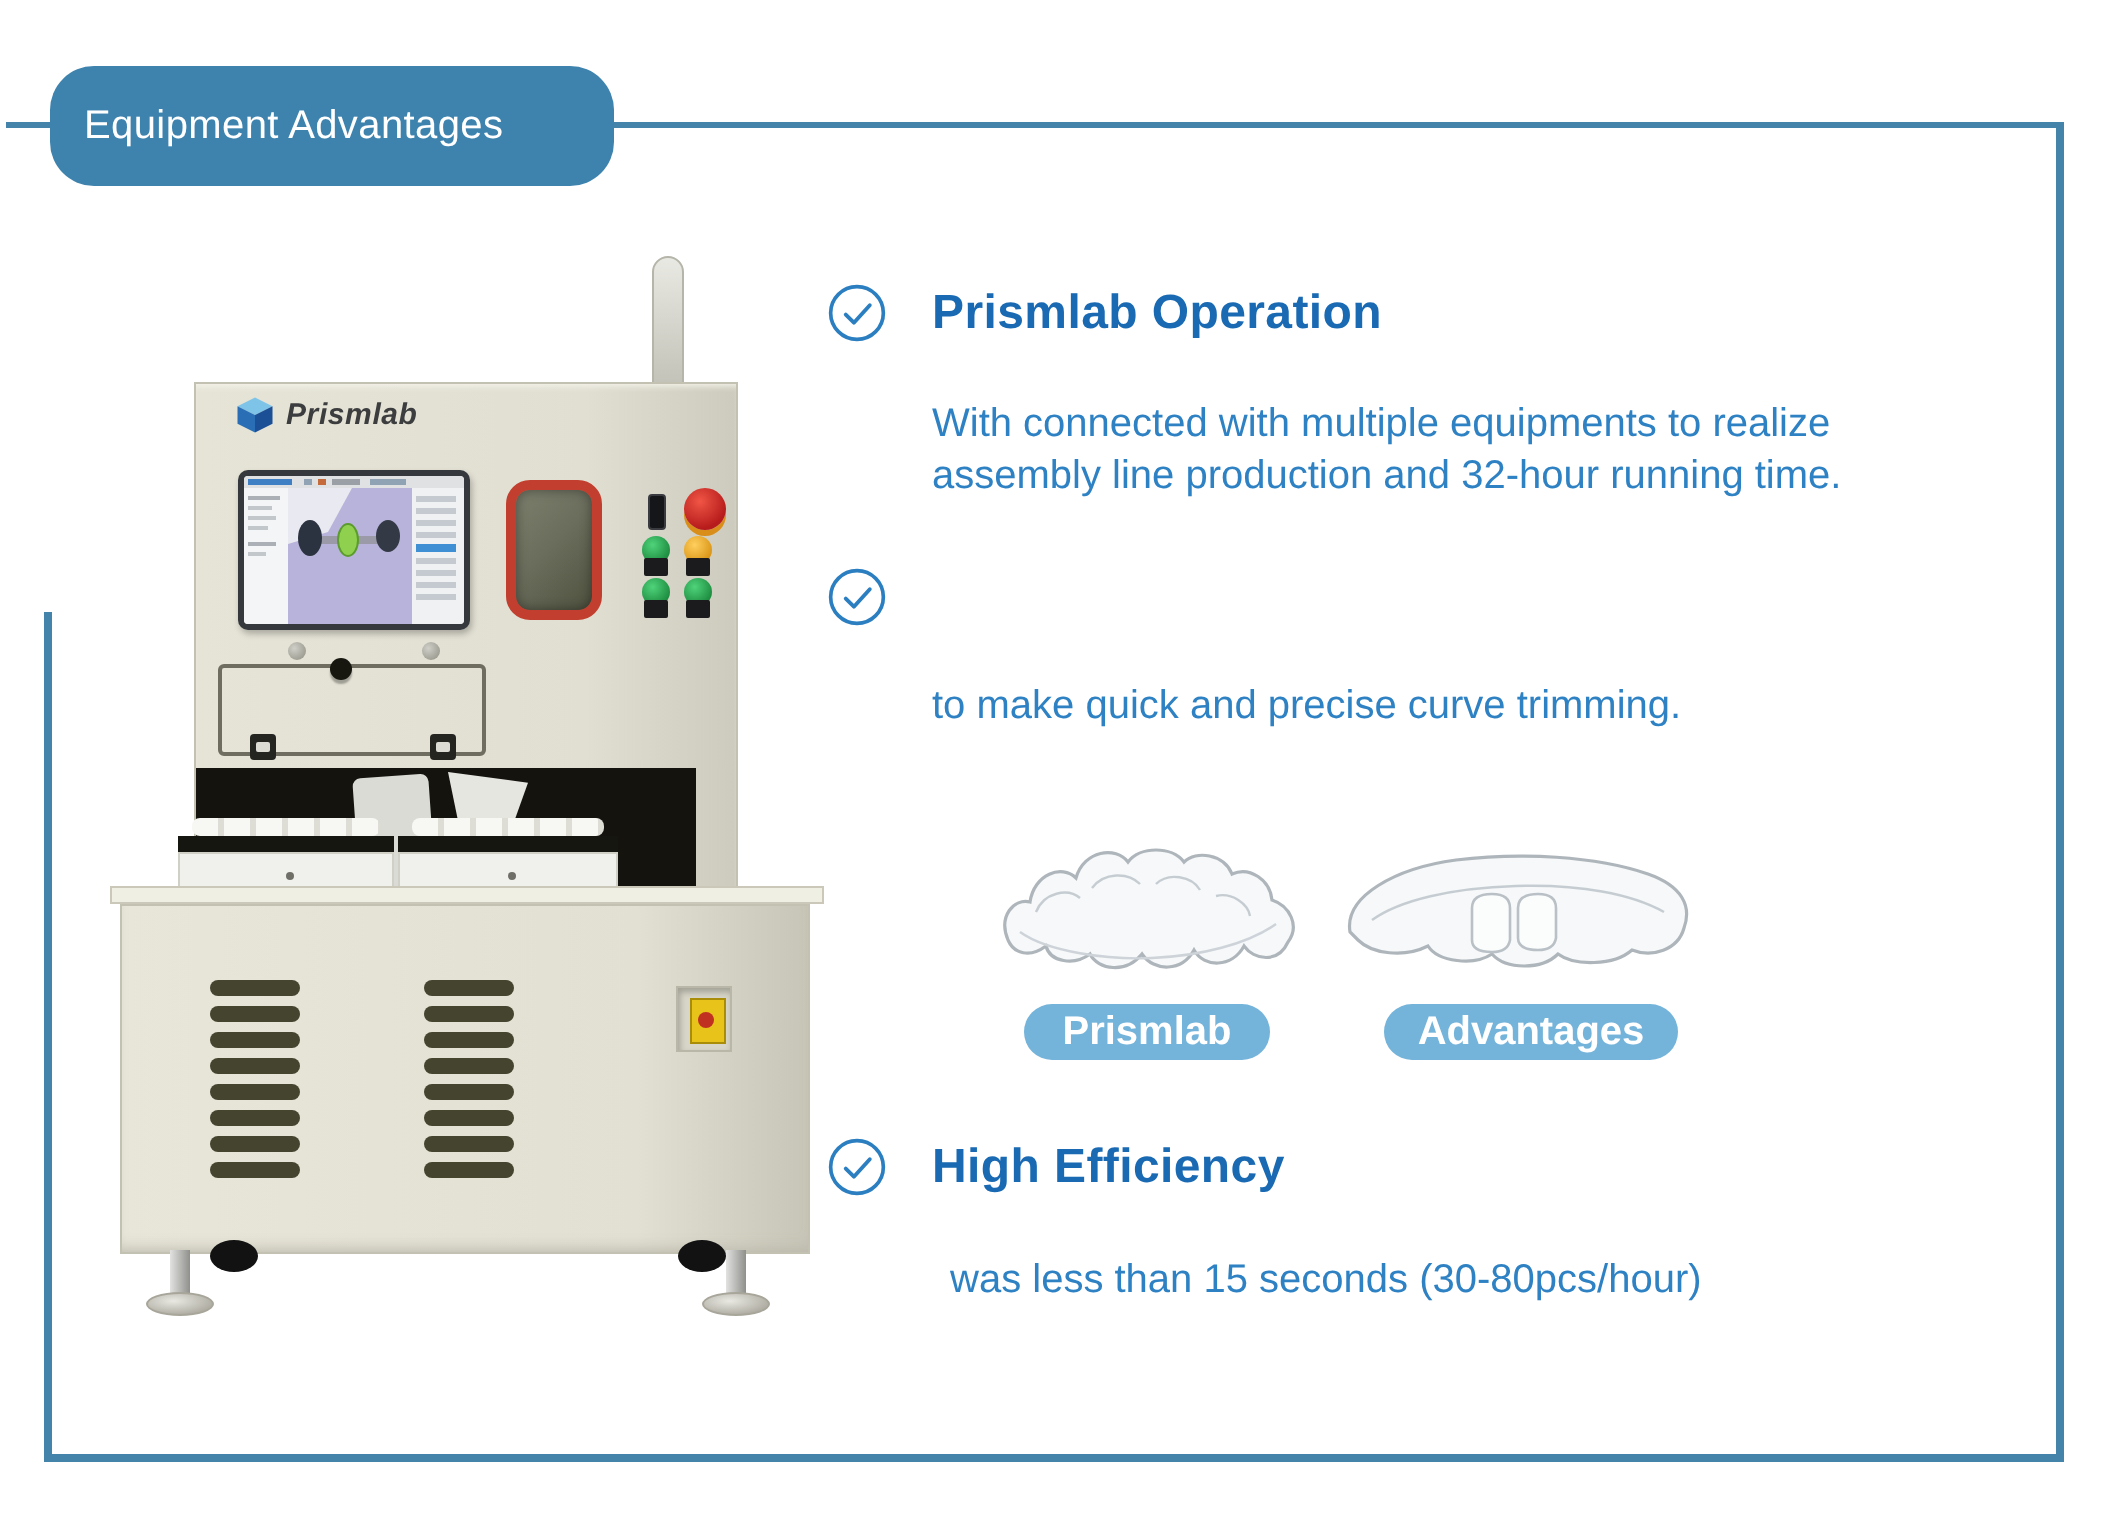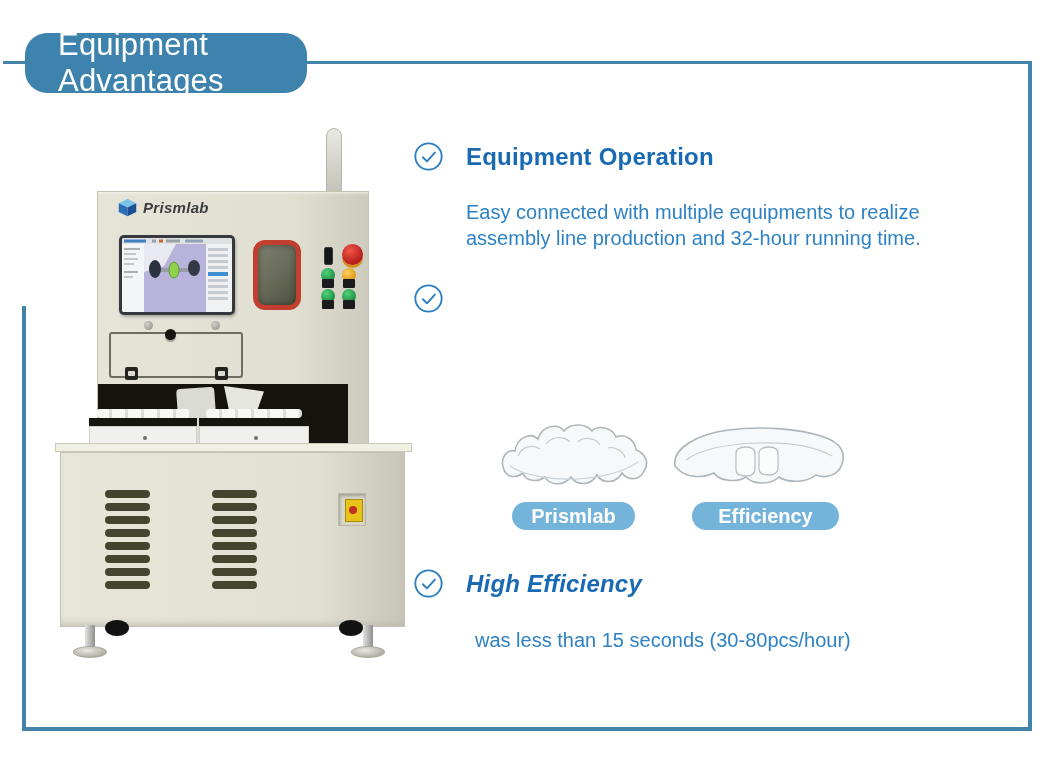--- a/index.html
+++ b/index.html
@@ -12,21 +12,21 @@
   .b-right  { position:absolute; left:1028px; top:61px;  width:4px;    height:670px; background:#4584aa; }
   .b-bottom { position:absolute; left:22px;   top:727px; width:1010px; height:4px;  background:#4584aa; }
   .b-left   { position:absolute; left:22px;   top:306px; width:4px;    height:425px; background:#4584aa; }
 
   
   .title-badge {
     position:absolute; left:25px; top:33px; width:282px; height:60px;
     background:#3d83ae; border-radius:22px; z-index:5;
     display:flex; align-items:center; padding-left:17px;
   }
-  .title-badge span { color:#ffffff; font-size:31px; font-weight:500; letter-spacing:.2px;margin-left:16px; }
+  .title-badge span { color:#ffffff; font-size:20px; font-weight:500; letter-spacing:.2px; }
 
   
   .machine { position:absolute; left:55px; top:120px; width:360px; height:550px; }
   .machine * { position:absolute; }
   .m-pole { left:271px; top:8px; width:16px; height:66px; border-radius:8px 8px 0 0;
             background:linear-gradient(180deg,#e9e9e3,#c2c2b8); border:1px solid #b5b5aa; }
   .m-cab  { left:42px; top:71px; width:272px; height:261px;
             background:linear-gradient(90deg,#e6e4d7 0%,#e1dfd2 72%,#cdcbbd 100%);
             border:1px solid #c3c1b2; box-shadow:inset 0 3px 3px -2px #f6f5ec; }
   .m-logo { left:62px; top:77px; display:flex; align-items:center; gap:5px; position:absolute; }
@@ -80,21 +80,21 @@
   .m-caster.cl { left:50px; } .m-caster.cr { left:284px; }
   .m-stem { width:10px; height:26px; background:linear-gradient(90deg,#e2e2e0,#8f8f8c); top:505px; }
   .m-stem.sl { left:30px; } .m-stem.sr { left:308px; }
   .m-disc { width:34px; height:12px; border-radius:50%; background:radial-gradient(ellipse at 40% 35%,#e9e8e2,#9c9a8e); top:526px; border:1px solid #a8a69a; }
   .m-disc.dl { left:18px; } .m-disc.dr { left:296px; }
 
   
   .feature-head { position:absolute; display:flex; align-items:center; gap:22px; }
   .feature-head .chk { width:31px; height:31px; flex:0 0 auto; }
   .feature-head h2 { font-size:24px; font-weight:700; color:#1a6ab3; letter-spacing:.2px; }
-  .f1 { left:413px; top:141px; } .f2 { left:413px; top:283px; } .f3 { left:413px; top:568px;font-style:italic; }
+  .f1 { left:413px; top:141px; } .f2 { left:413px; top:283px; } .f3 { left:413px; top:568px; }
   .feature-body { position:absolute; font-size:20px; line-height:26px; color:#2e82c4; }
   .feature-body span { display:block; }
   .d1 { left:466px; top:199px; } .d2 { left:466px; top:340px; } .d3 { left:475px; top:627px; }
 
   
   .aligner { position:absolute; }
   .al1 { left:494px; top:416px; width:162px; height:84px; }
   .al2 { left:666px; top:420px; width:184px; height:78px; }
   .pill { position:absolute; top:502px; height:28px; border-radius:14px; background:#74b3da;
           display:flex; align-items:center; justify-content:center; color:#fff; font-size:20px; font-weight:700; }
@@ -217,51 +217,52 @@
     <div class="m-caster cr"></div>
     <div class="m-stem sr"></div>
     <div class="m-disc dr"></div>
   </div>
 
   <div class="feature-head f1">
     <svg class="chk" viewBox="0 0 32 32">
       <circle cx="16" cy="16" r="13.6" fill="none" stroke="#2b7fc1" stroke-width="1.9"></circle>
       <path d="M10.2 16.8 l4.2 4.2 L22.6 12" fill="none" stroke="#2b7fc1" stroke-width="2" stroke-linecap="round" stroke-linejoin="round"></path>
     </svg>
-    <h2>Equipment Operation</h2>
+    <h2>Prismlab Operation</h2>
   </div>
   <div class="feature-body d1">
-    <span>Easy connected with multiple equipments to realize</span>
+    <span>With connected with multiple equipments to realize</span>
     <span>assembly line production and  32-hour running time.</span>
   </div>
 
   <div class="feature-head f2">
     <svg class="chk" viewBox="0 0 32 32">
       <circle cx="16" cy="16" r="13.6" fill="none" stroke="#2b7fc1" stroke-width="1.9"></circle>
       <path d="M10.2 16.8 l4.2 4.2 L22.6 12" fill="none" stroke="#2b7fc1" stroke-width="2" stroke-linecap="round" stroke-linejoin="round"></path>
     </svg>
   </div>
   <div class="feature-body d2">
+    <span>to make quick and precise curve trimming.</span>
   </div>
 
   <svg class="aligner al1" viewBox="0 0 162 84">
     <path d="M10 54 C5 42 13 33 21 35 C23 21 37 16 44 23 C48 9 64 7 70 15 C76 7 92 7 98 15 C104 9 118 11 122 21 C131 17 141 24 142 34 C151 37 156 47 150 55 C145 66 133 64 128 57 C122 68 108 68 103 59 C97 70 83 70 77 61 C69 71 55 69 51 61 C43 67 31 65 29 57 C21 63 13 61 10 54 Z" fill="#f5f7f8" fill-opacity="0.9" stroke="#aeb6bc" stroke-width="1.6"></path>
     <path d="M24 40 C28 30 40 28 46 33 M52 28 C58 20 70 20 76 26 M84 26 C90 20 102 22 106 29 M114 32 C122 30 130 36 131 42" fill="none" stroke="#c6cdd2" stroke-width="1.2"></path>
     <path d="M16 50 C30 60 60 64 82 63 C106 62 130 56 144 46" fill="none" stroke="#cdd3d8" stroke-width="1.2"></path>
   </svg>
   <svg class="aligner al2" viewBox="0 0 184 78">
     <path d="M9 46 C6 28 32 14 62 10 C94 6 132 8 158 17 C175 23 180 33 176 44 C173 55 160 59 150 55 C141 63 121 63 113 57 C105 65 87 65 80 57 C71 63 53 61 48 53 C36 59 20 57 13 50 Z" fill="#f5f7f8" fill-opacity="0.9" stroke="#aeb6bc" stroke-width="1.6"></path>
     <path d="M70 34 q0 -7 10 -7 q9 0 9 7 l0 16 q-1 6 -9 6 q-10 0 -10 -6 Z M93 34 q0 -7 10 -7 q9 0 9 7 l0 15 q-1 6 -9 6 q-10 0 -10 -6 Z" fill="#fbfcfc" stroke="#b9c0c6" stroke-width="1.3"></path>
     <path d="M20 40 C34 30 60 24 92 23 C124 22 150 27 166 36" fill="none" stroke="#c6cdd2" stroke-width="1.2"></path>
   </svg>
   <div class="pill p1">
     <span>Prismlab</span>
   </div>
   <div class="pill p2">
-    <span>Efficiency</span>
+    <span>Advantages</span>
   </div>
 
   <div class="feature-head f3">
     <svg class="chk" viewBox="0 0 32 32">
       <circle cx="16" cy="16" r="13.6" fill="none" stroke="#2b7fc1" stroke-width="1.9"></circle>
       <path d="M10.2 16.8 l4.2 4.2 L22.6 12" fill="none" stroke="#2b7fc1" stroke-width="2" stroke-linecap="round" stroke-linejoin="round"></path>
     </svg>
     <h2>High Efficiency</h2>
   </div>
   <div class="feature-body d3">

